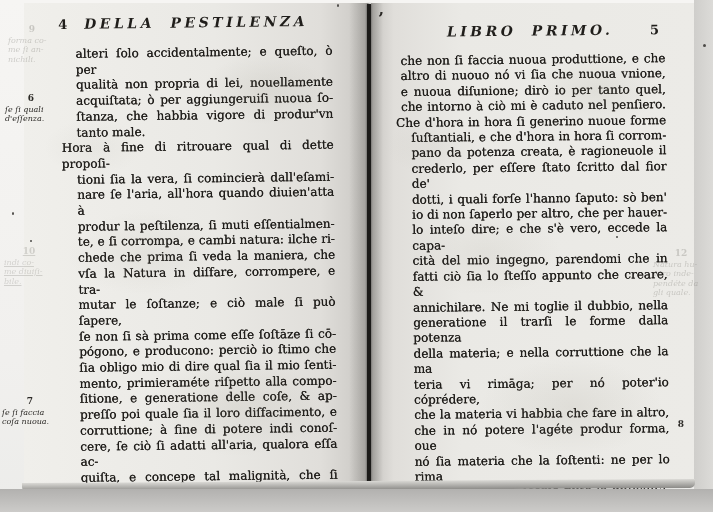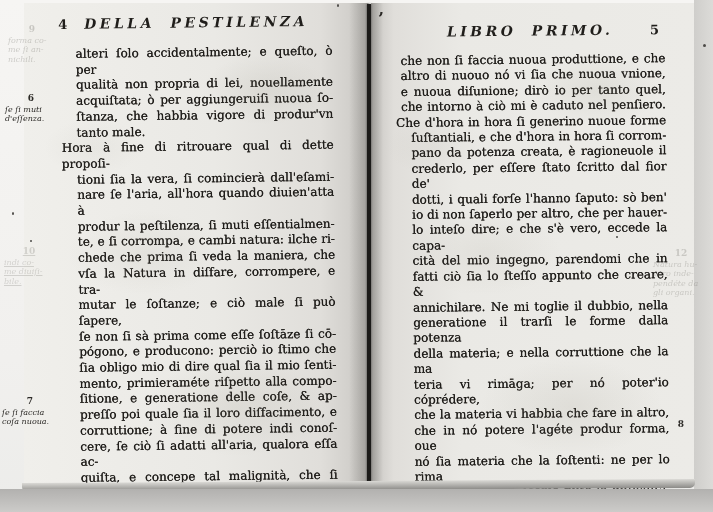--- a/index.html
+++ b/index.html
@@ -142,21 +142,21 @@
 <div class="gutter-shade-l"></div>
 <div class="gutter-line"></div>
 <div class="gutter-shade-r"></div>
 <div class="edge-right"></div>
 <div class="stack-edge"></div>
 <div class="bottom-band"></div>
 
 <div class="mnote" style="left:5px;top:94px;width:52px;">
   <div class="mnum">6</div>
   <div>
-      <div>ſe ſi muti</div>
+      <div>ſe ſi quali</div>
       <div>d'eſſenza.</div>
     </div>
 </div>
 <div class="mnote" style="left:2px;top:397px;width:56px;">
   <div class="mnum">7</div>
   <div>
       <div>ſe ſi faccia</div>
       <div>coſa nuoua.</div>
     </div>
 </div>
@@ -179,21 +179,21 @@
       <div>me diuiſi-</div>
       <div>bile.</div>
     </div>
 </div>
 <div class="mnote ghost g25" style="left:653px;top:213px;width:56px;">
   <div class="mnum">12</div>
   <div>
       <div>Natura hu-</div>
       <div>vero inde-</div>
       <div>pendéte da</div>
-      <div>gli organi.</div>
+      <div>gli quale.</div>
     </div>
 </div>
 
 <span class="ink-mark">’</span>
 <div class="speck" style="left:12px;top:212px;width:2px;height:3px;"></div>
 <div class="speck" style="left:30px;top:240px;width:2px;height:2px;"></div>
 <div class="speck" style="left:703px;top:44px;width:3px;height:3px;"></div>
 <div class="speck" style="left:337px;top:4px;width:2px;height:3px;"></div>
 <div class="speck" style="left:616px;top:236px;width:2px;height:2px;"></div>
 

